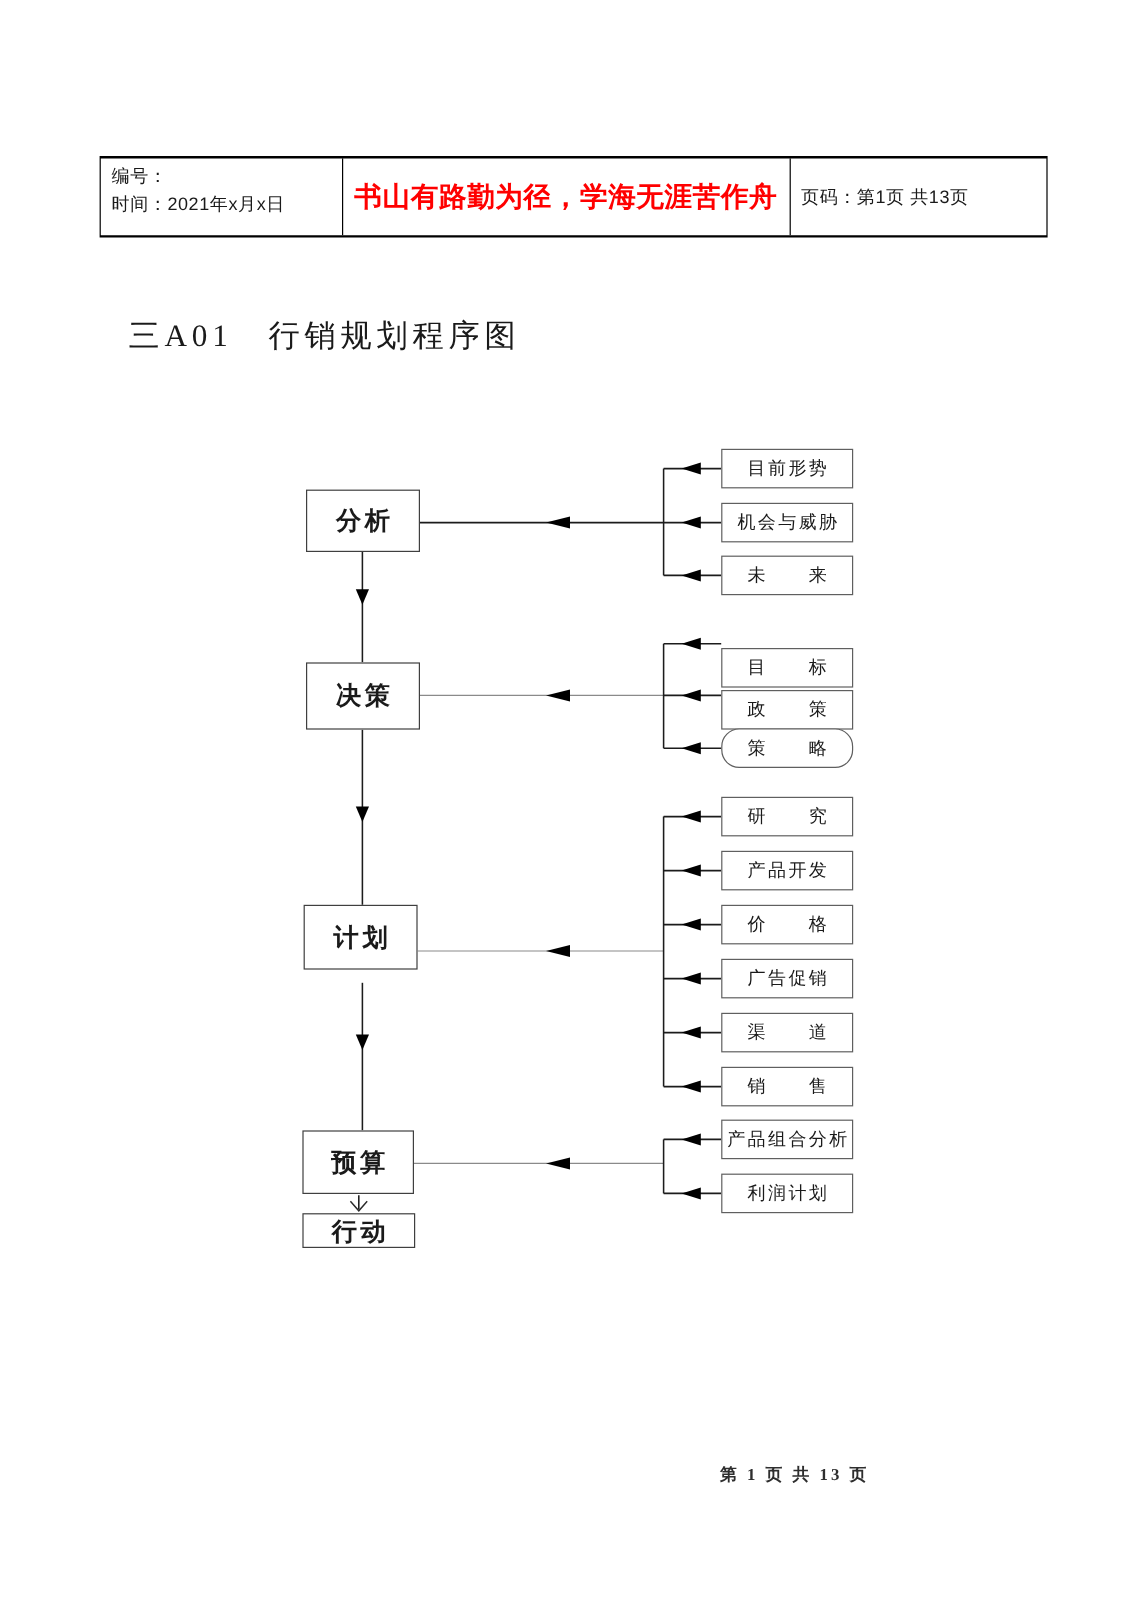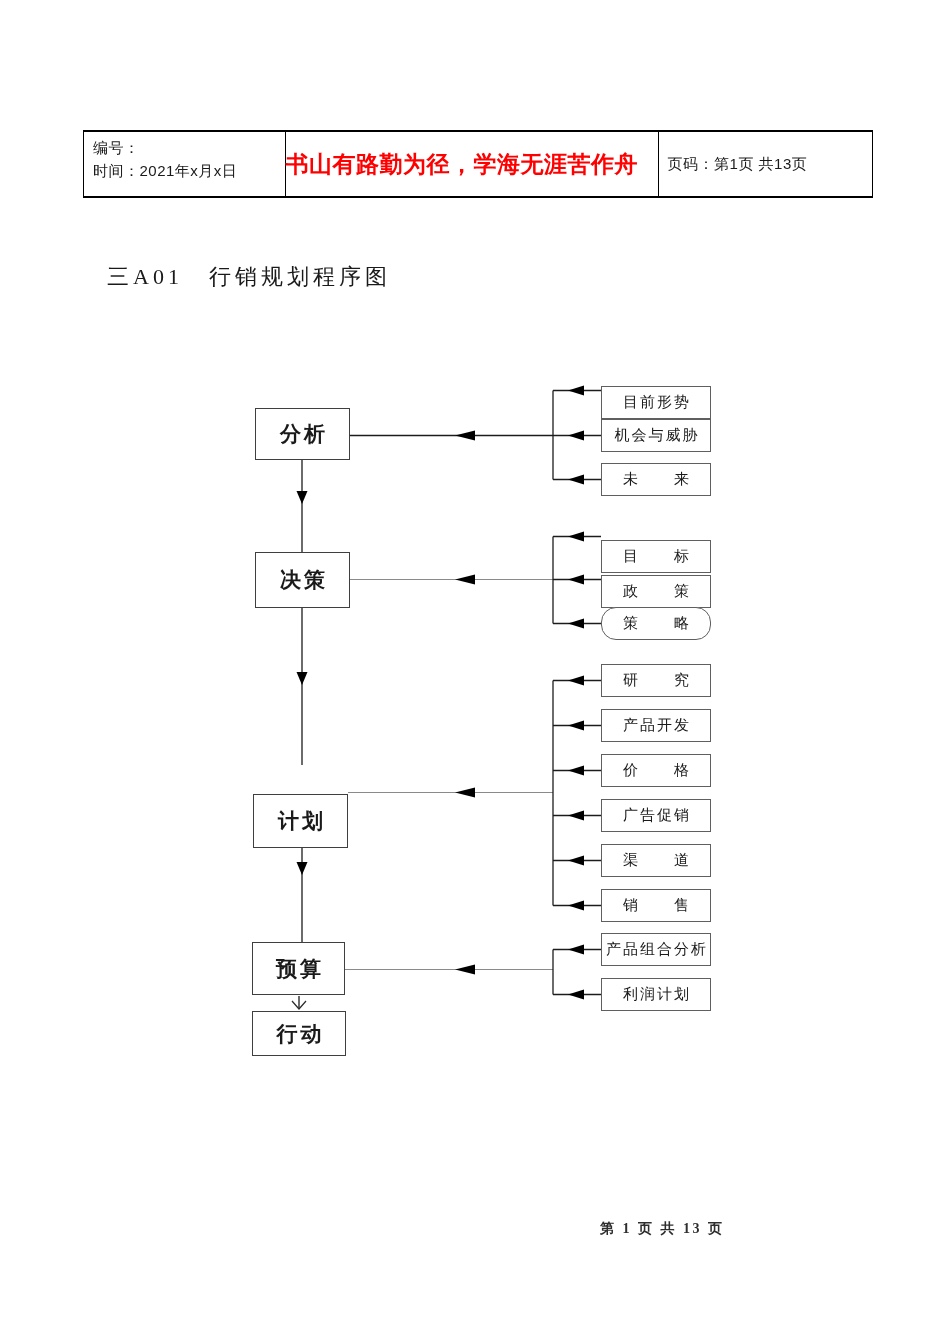--- a/index.html
+++ b/index.html
@@ -30,21 +30,21 @@
   .cell-meta {
     width: 201px;
     padding: 4px 17px 0 9px;
     font-size: 15px;
     line-height: 23px;
     letter-spacing: 0.5px;
   }
   .cell-motto {
     width: 374px;
     border-left: 1.5px solid #000;
-    display: flex; align-items: center; justify-content: flex-start;
+    display: flex; align-items: center; justify-content: center;
   }
   .motto {
     font-family: "Liberation Serif", serif;
     font-weight: bold;
     font-size: 23px;
     letter-spacing: 0.5px;
     white-space: nowrap;
   }
   .cell-page {
     width: 215px;
@@ -53,21 +53,21 @@
     padding-left: 9px;
     font-size: 15px;
     letter-spacing: 0.5px;
   }
 
   
   .doc-title {
     position: absolute;
     left: 107px; top: 262px;
     font-family: "Liberation Serif", serif;
-    font-size: 22px;
+    font-size: 26px;
     letter-spacing: 4px;
     white-space: nowrap;
   }
 
   
   .flowchart { position: absolute; left: 0; top: 0; width: 950px; height: 1344px; }
   .connector-svg { position: absolute; left: 0; top: 0; pointer-events: none; }
   .connector-svg line.dark  { stroke: #1c1c1c; stroke-width: 1.3; }
   .connector-svg line.light { stroke: #8a8a8a; stroke-width: 1; }
   .connector-svg polygon { fill: #000; }
@@ -193,25 +193,25 @@
         <polygon points="568,905.5 584,900.5 584,910.5"></polygon>
         <line class="dark" x1="553" y1="949.5" x2="601" y2="949.5"></line>
         <polygon points="568,949.5 584,944.5 584,954.5"></polygon>
         <line class="dark" x1="553" y1="994.5" x2="601" y2="994.5"></line>
         <polygon points="568,994.5 584,989.5 584,999.5"></polygon>
       </g>
     </svg>
 
     <div class="stage-box" style="left:255px; top:408px; width:95px; height:52px;">分析</div>
     <div class="stage-box" style="left:255px; top:552px; width:95px; height:56px;">决策</div>
-    <div class="stage-box" style="left:253px; top:794px; width:95px; height:54px;">计划</div>
+    <div class="stage-box" style="left:253px; top:754px; width:95px; height:54px;">计划</div>
     <div class="stage-box" style="left:252px; top:942px; width:93px; height:53px;text-align:center;">预算</div>
-    <div class="stage-box" style="left:252px; top:1011px; width:94px; height:45px;">行动</div>
-
-    <div class="target-box" style="top:386px;">目前形势</div>
+    <div class="stage-box" style="left:252px; top:1011px; width:94px; height:29px;">行动</div>
+
+    <div class="target-box" style="top:374px;">目前形势</div>
     <div class="target-box" style="top:419px;">机会与威胁</div>
     <div class="target-box" style="top:463px;">未　　来</div>
     <div class="target-box" style="top:520px;margin-top:20px;">目　　标</div>
     <div class="target-box" style="top:575px;">政　　策</div>
     <div class="target-box" style="top:607px;border-radius:15px;">策　　略</div>
     <div class="target-box" style="top:664px;">研　　究</div>
     <div class="target-box" style="top:709px;">产品开发</div>
     <div class="target-box" style="top:754px;">价　　格</div>
     <div class="target-box" style="top:799px;">广告促销</div>
     <div class="target-box" style="top:844px;">渠　　道</div>

